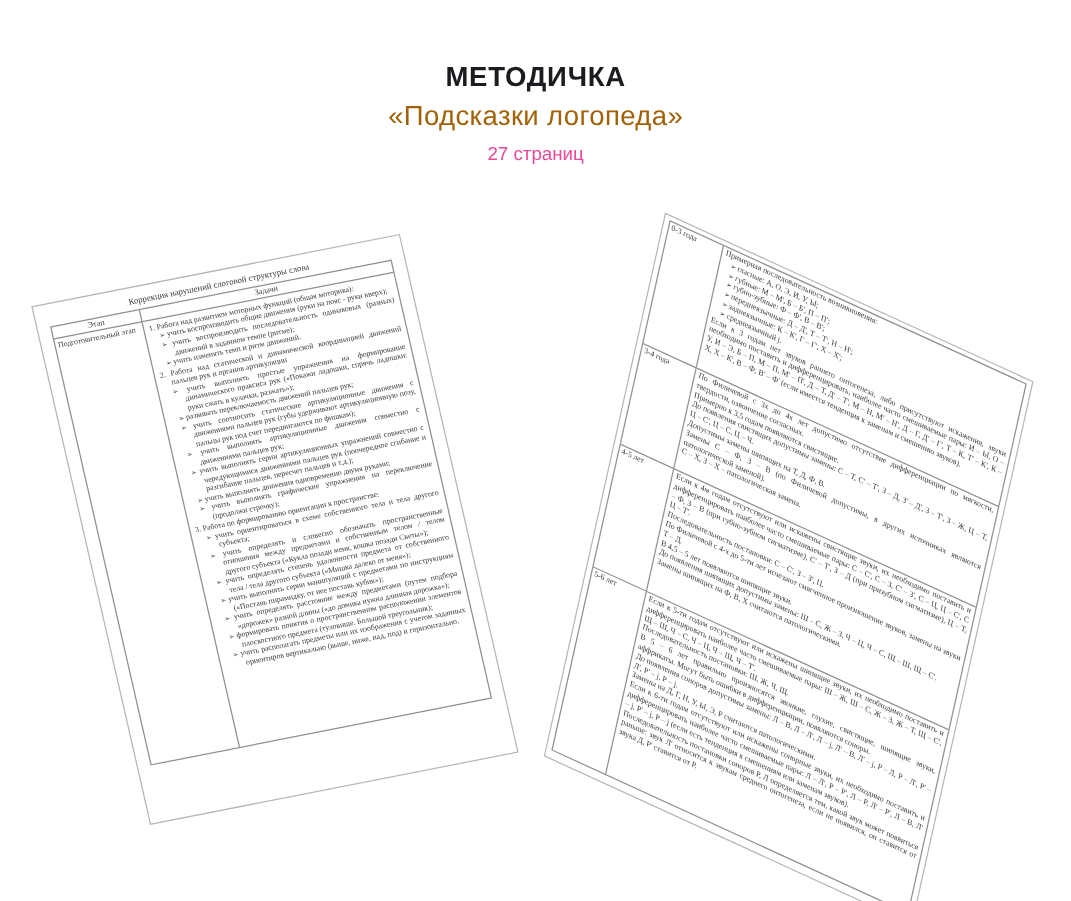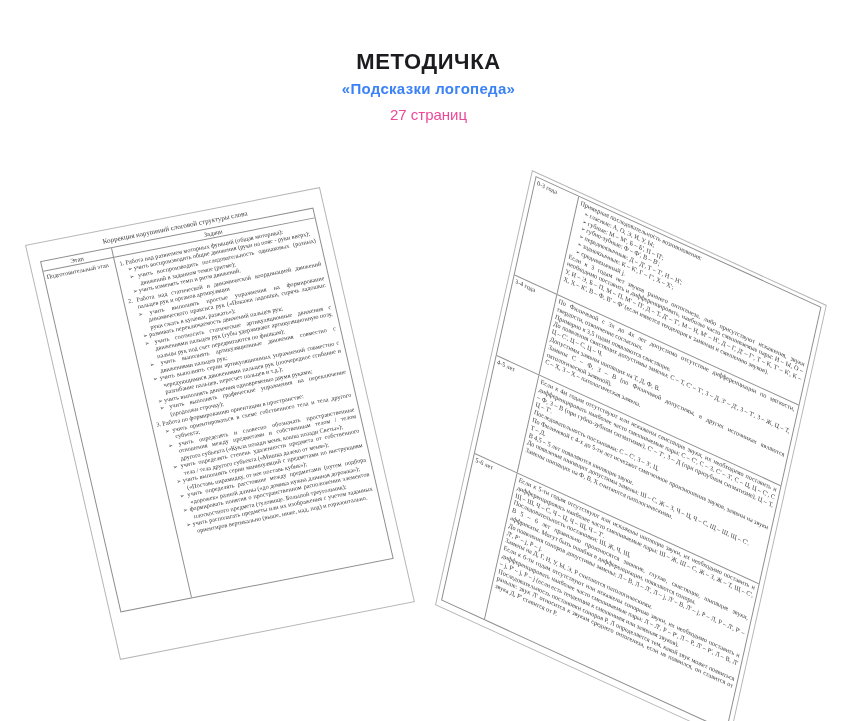--- a/index.html
+++ b/index.html
@@ -1,21 +1,21 @@
 <!DOCTYPE html>
 <html><head>
 <meta charset="utf-8">
 <style>
   html,body{margin:0;padding:0;background:#ffffff;}
   .stage{position:relative;width:857px;height:721px;overflow:hidden;background:#ffffff;font-family:"Liberation Sans",sans-serif;margin-top:35px;}
 
   
   header{position:absolute;top:14px;left:0;width:100%;text-align:center;}
   .t1{font-size:22px;font-weight:700;color:#1b1b20;letter-spacing:.6px;}
-  .t2{font-size:15px;font-weight:700;color:#3b82f6;margin-top:5px;letter-spacing:.3px;}
+  .t2{font-size:22px;font-weight:400;color:#a16207;margin-top:5px;letter-spacing:.3px;}
   .t3{font-size:15px;color:#ec4899;margin-top:9px;}
 
   
   .sheet{position:absolute;left:0;top:0;background:#fff;border:1px solid #b6b6b6;
          transform-origin:0 0;box-sizing:border-box;color:#3a3a3a;
          font-family:"Liberation Serif",serif;}
   .sheet-left{width:300px;height:430px;padding:7px 10px;
          transform:matrix(0.983,-0.193,0.221,0.965,25,210);}
   .sheet-right{width:324px;height:448px;padding:3px 4px;
          transform:matrix(0.910,0.417,-0.2165,0.971,532,135);}

